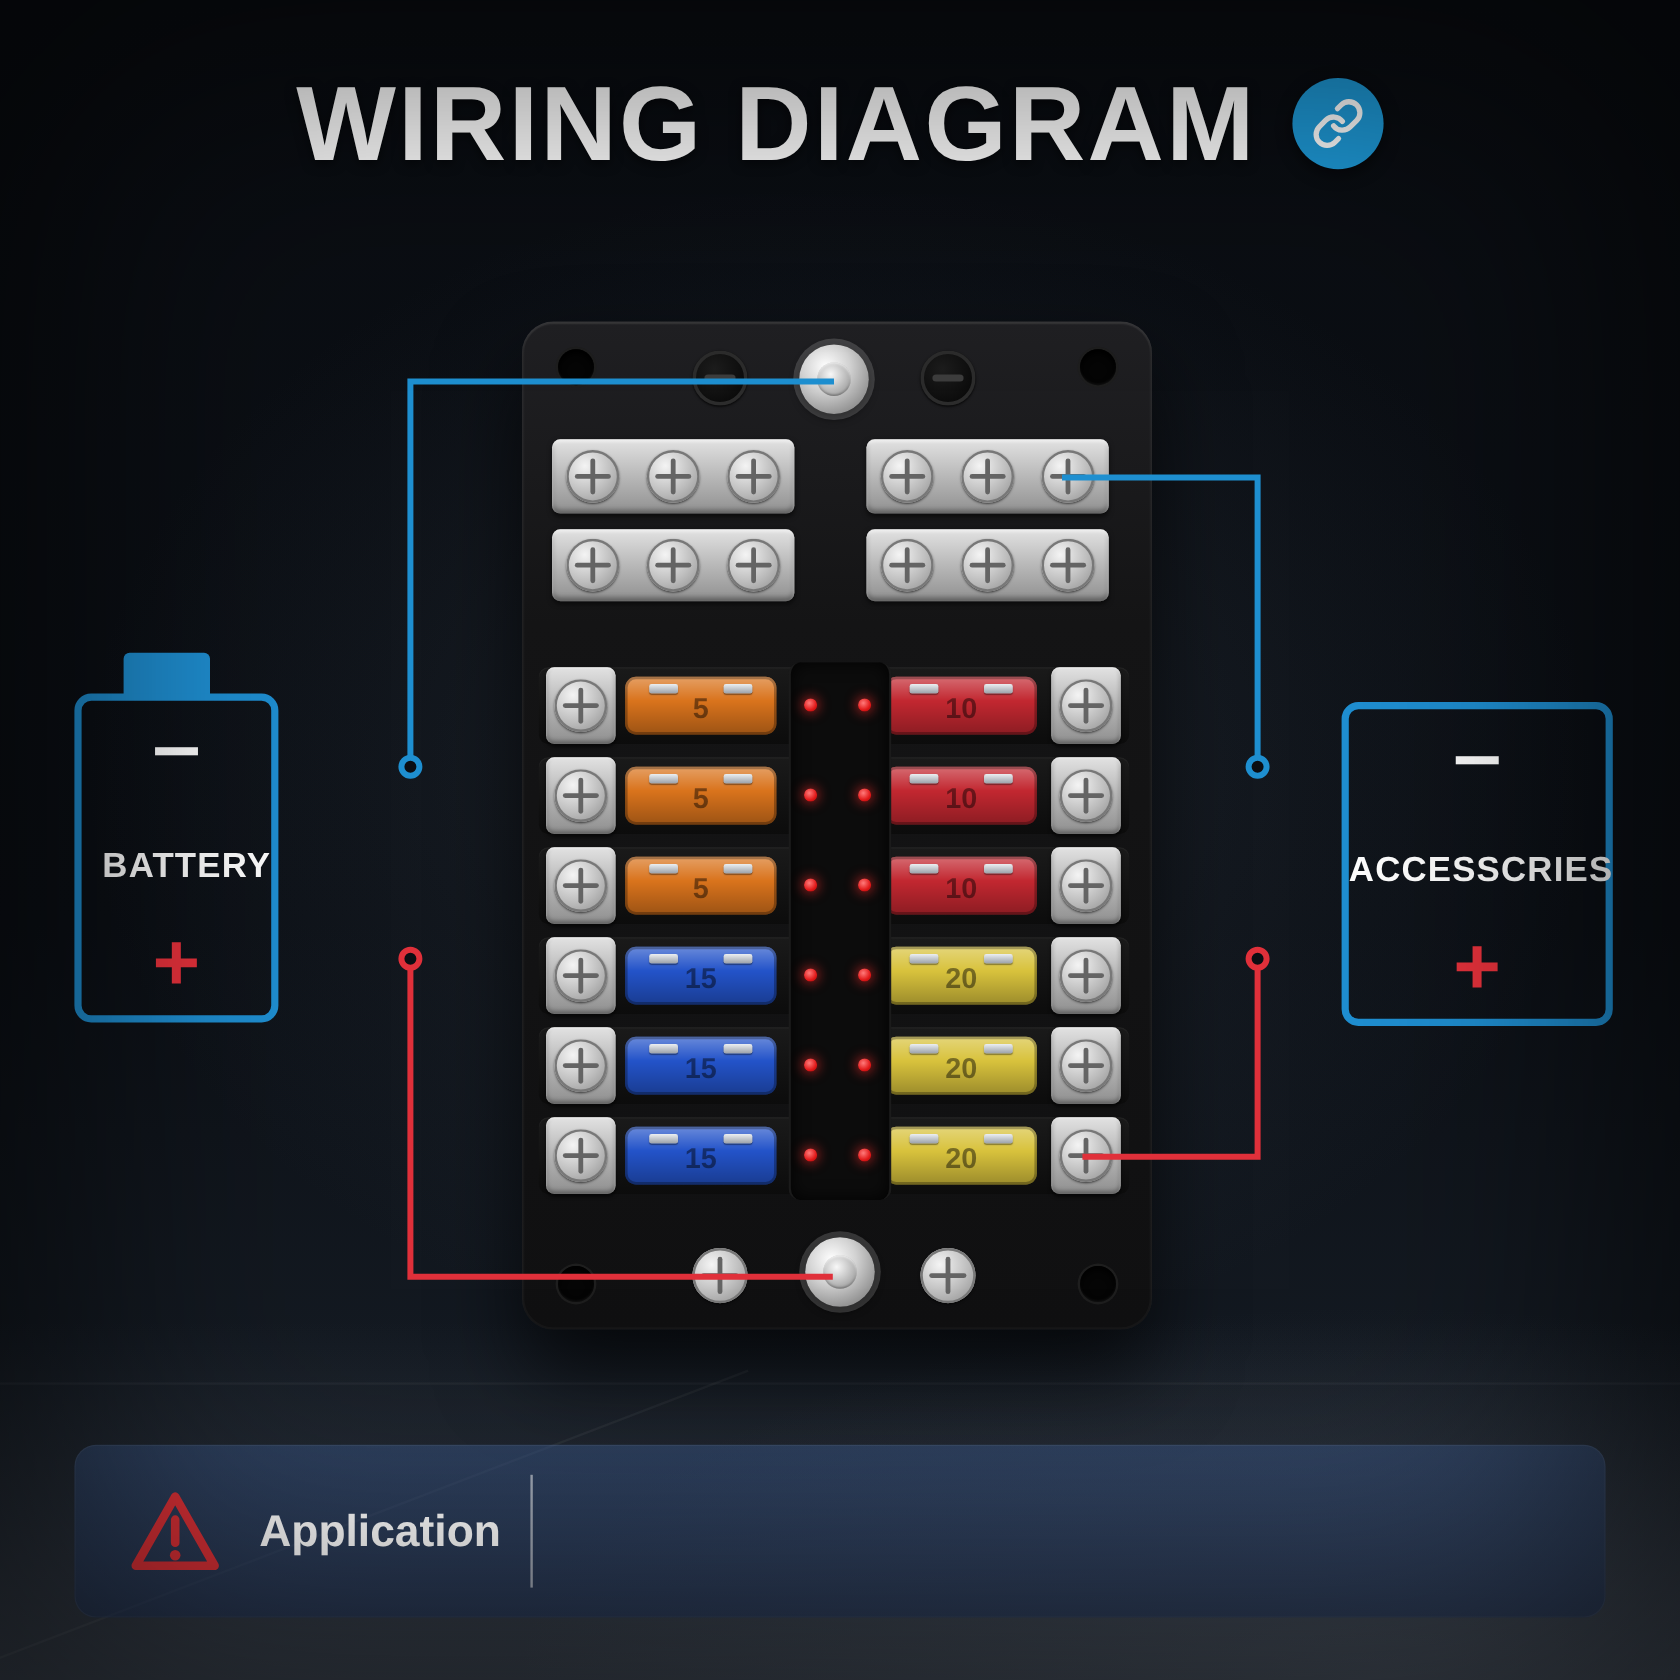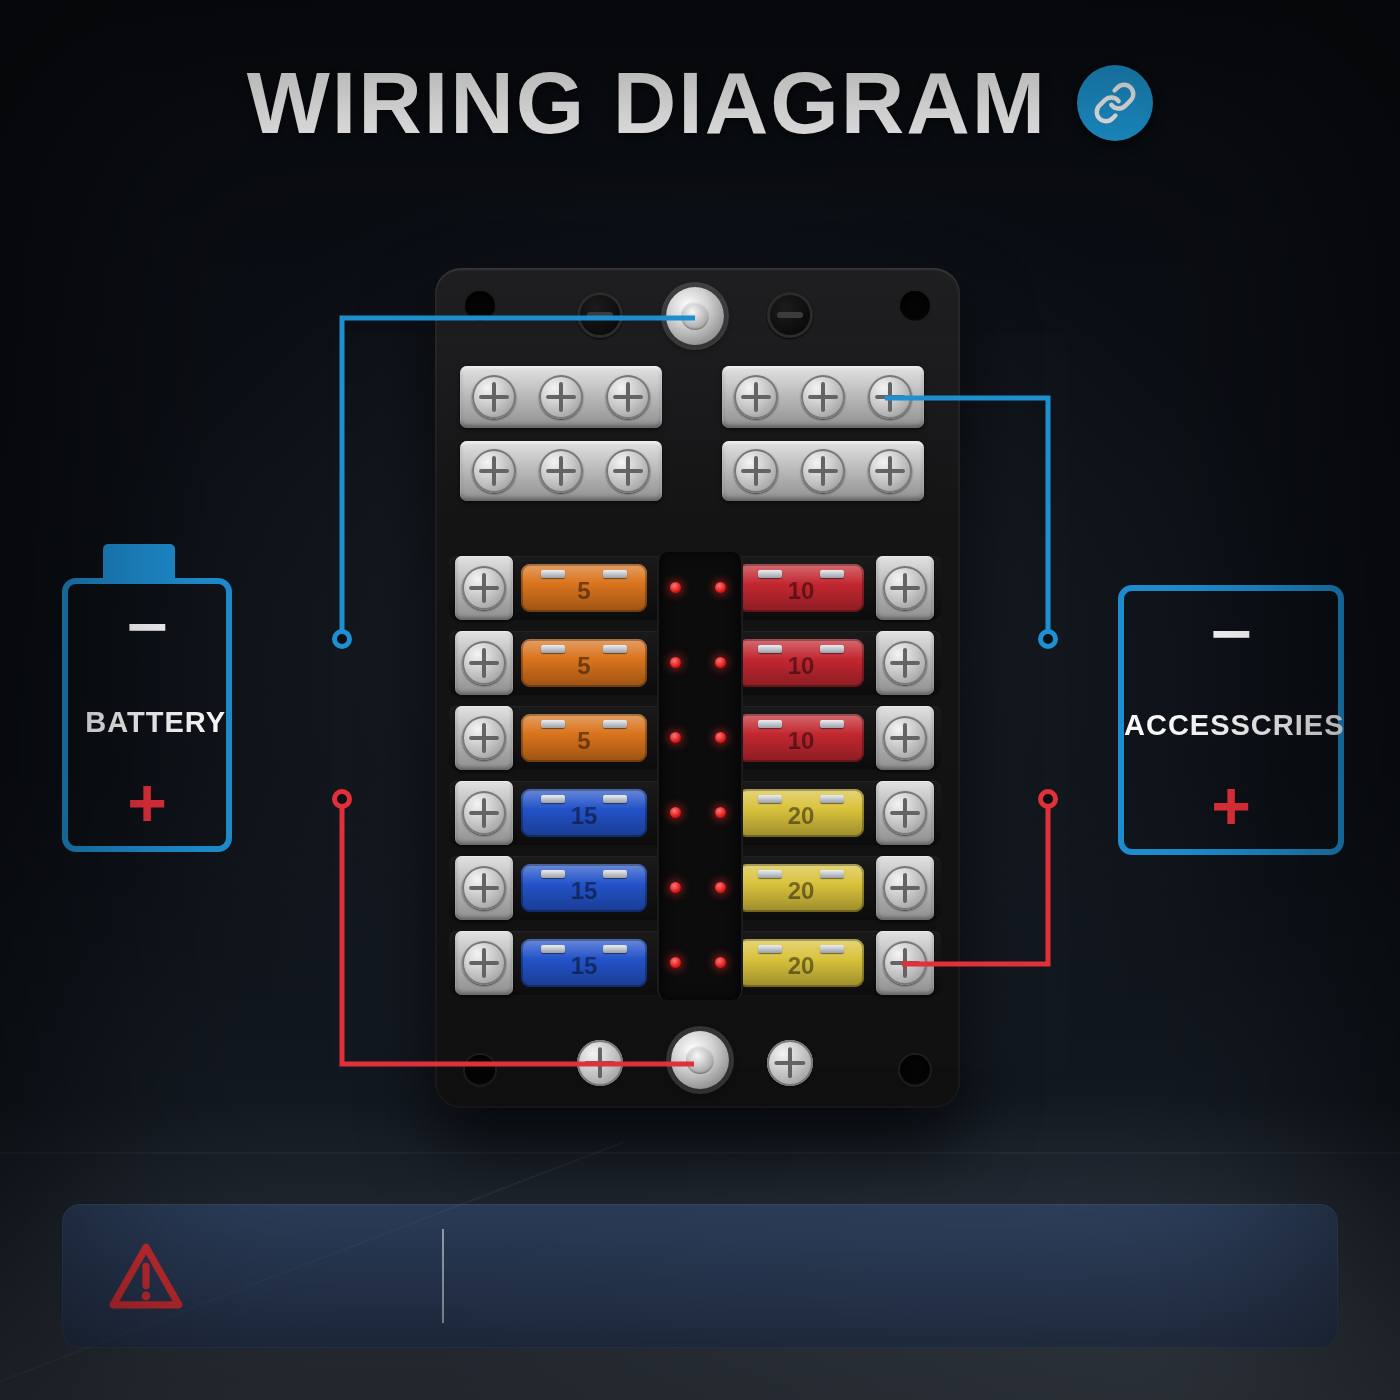--- a/index.html
+++ b/index.html
@@ -306,18 +306,19 @@
     <circle cx="1048" cy="799" r="7.5" fill="#0b0e13" stroke-width="5" stroke="#e0303a"></circle>
   </svg>
 
   <div class="note">
     <svg viewBox="0 0 100 92" width="80" height="74">
       <path d="M50 10 L91 82 L9 82 Z" fill="none" stroke="#e03238" stroke-width="9" stroke-linejoin="round"></path>
       <line x1="50" y1="34" x2="50" y2="58" stroke="#e03238" stroke-width="9" stroke-linecap="round"></line>
       <circle cx="50" cy="71" r="5.5" fill="#e03238"></circle>
     </svg>
     <div class="note-heading">
+      <div>Application</div>
     </div>
     <div class="note-divider"></div>
   </div>
 
   <div class="vignette"></div>
 </div>
 
 </body></html>

